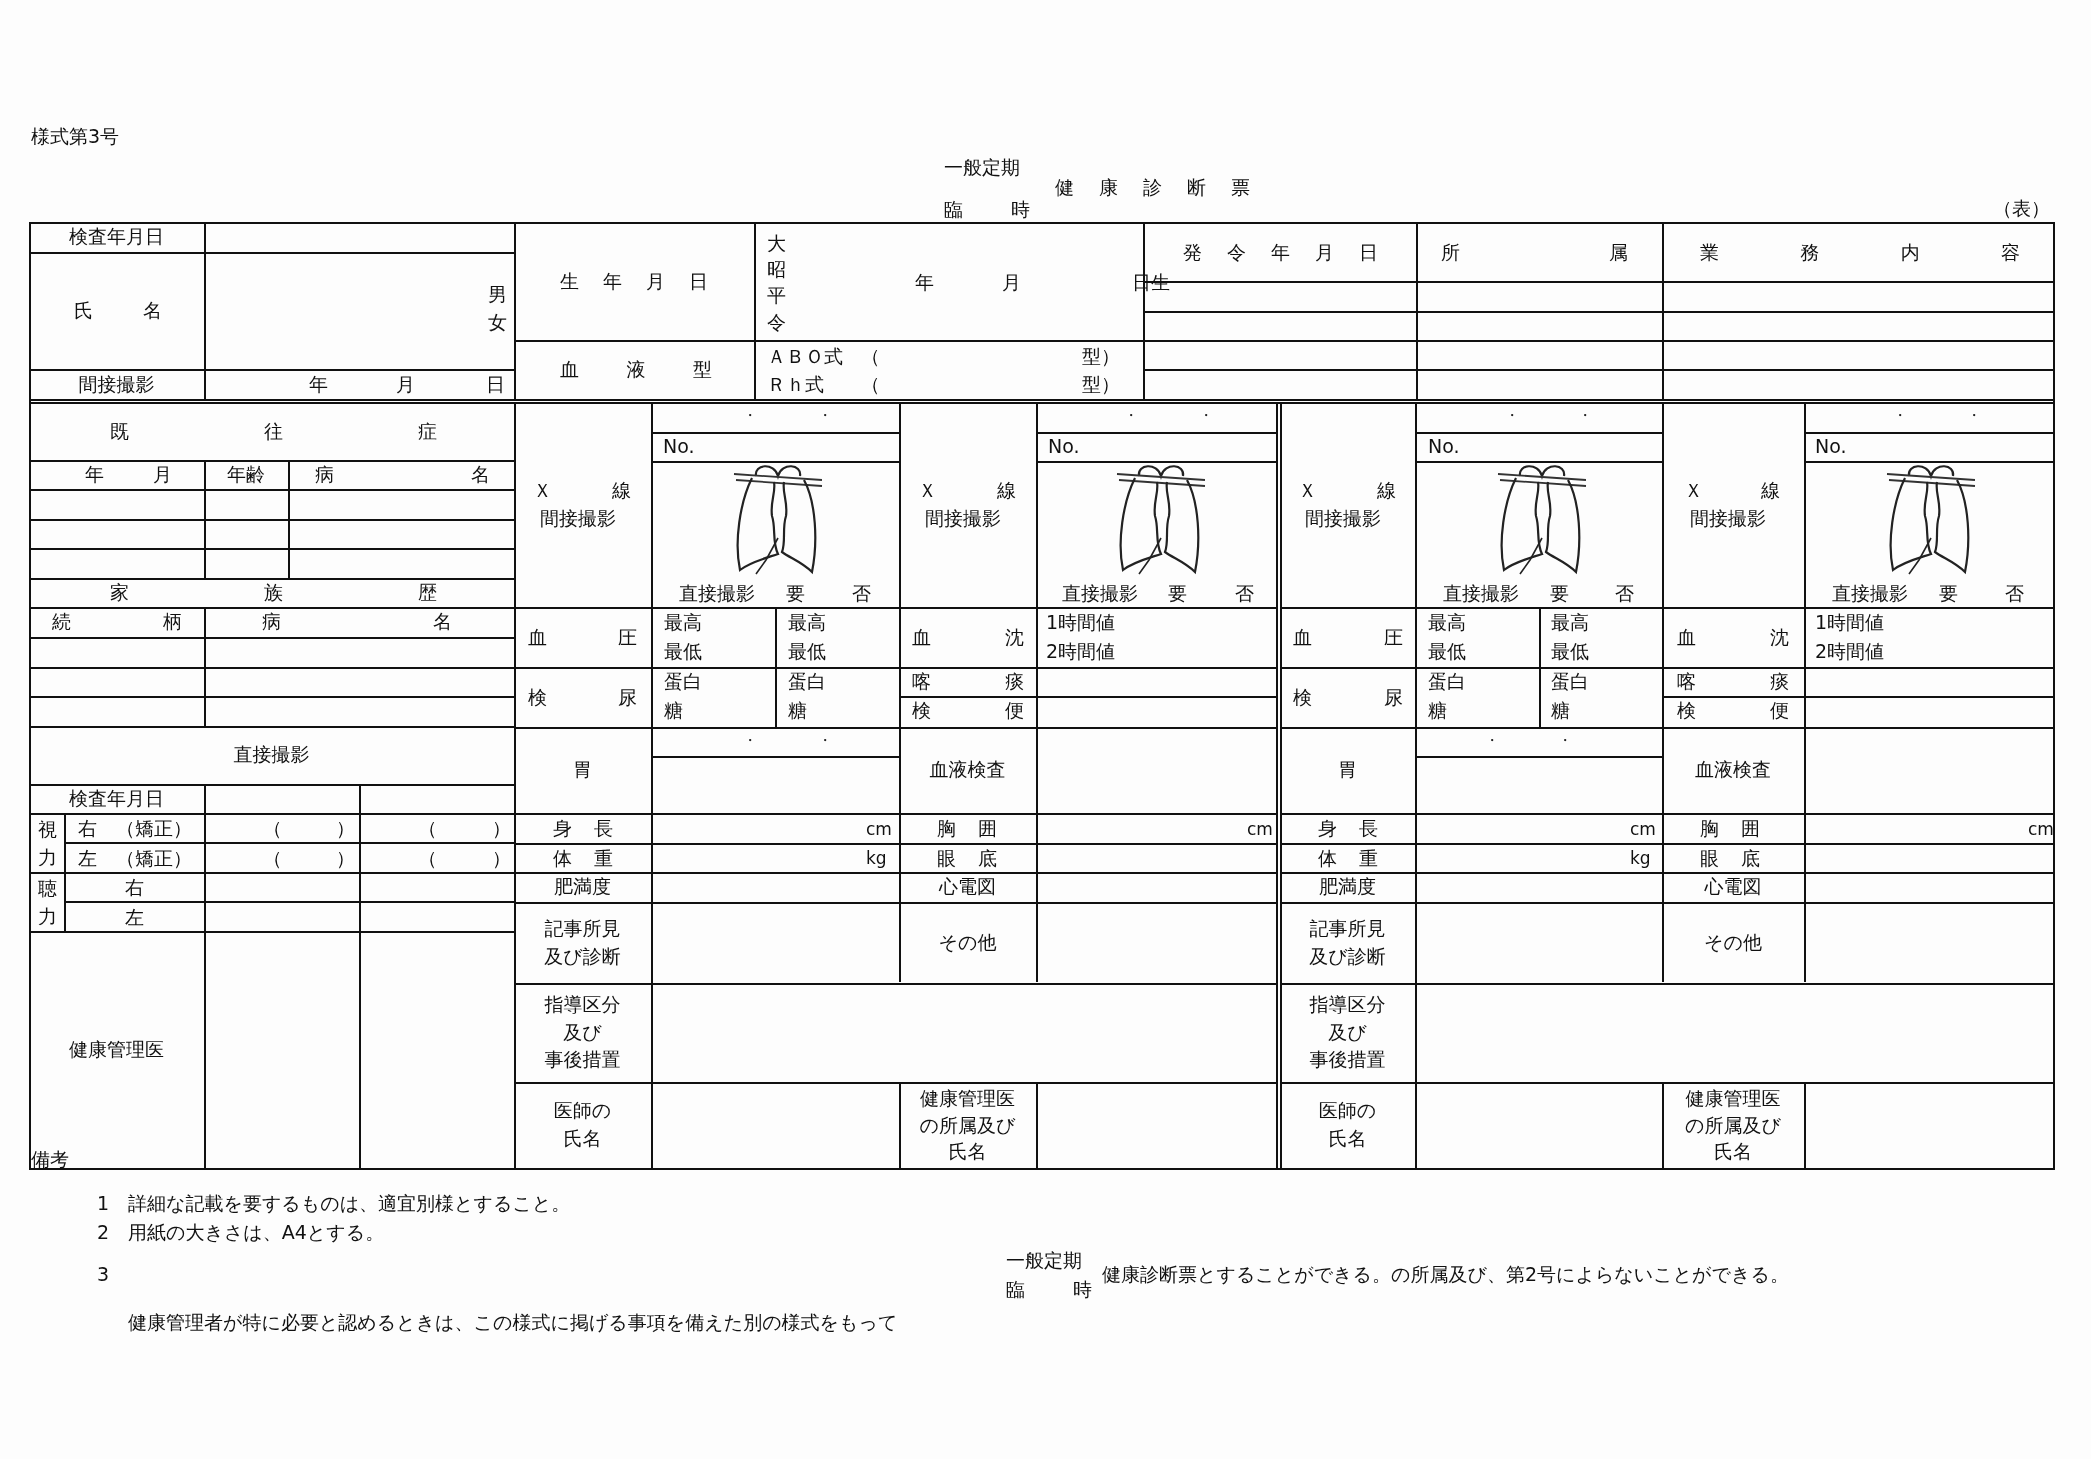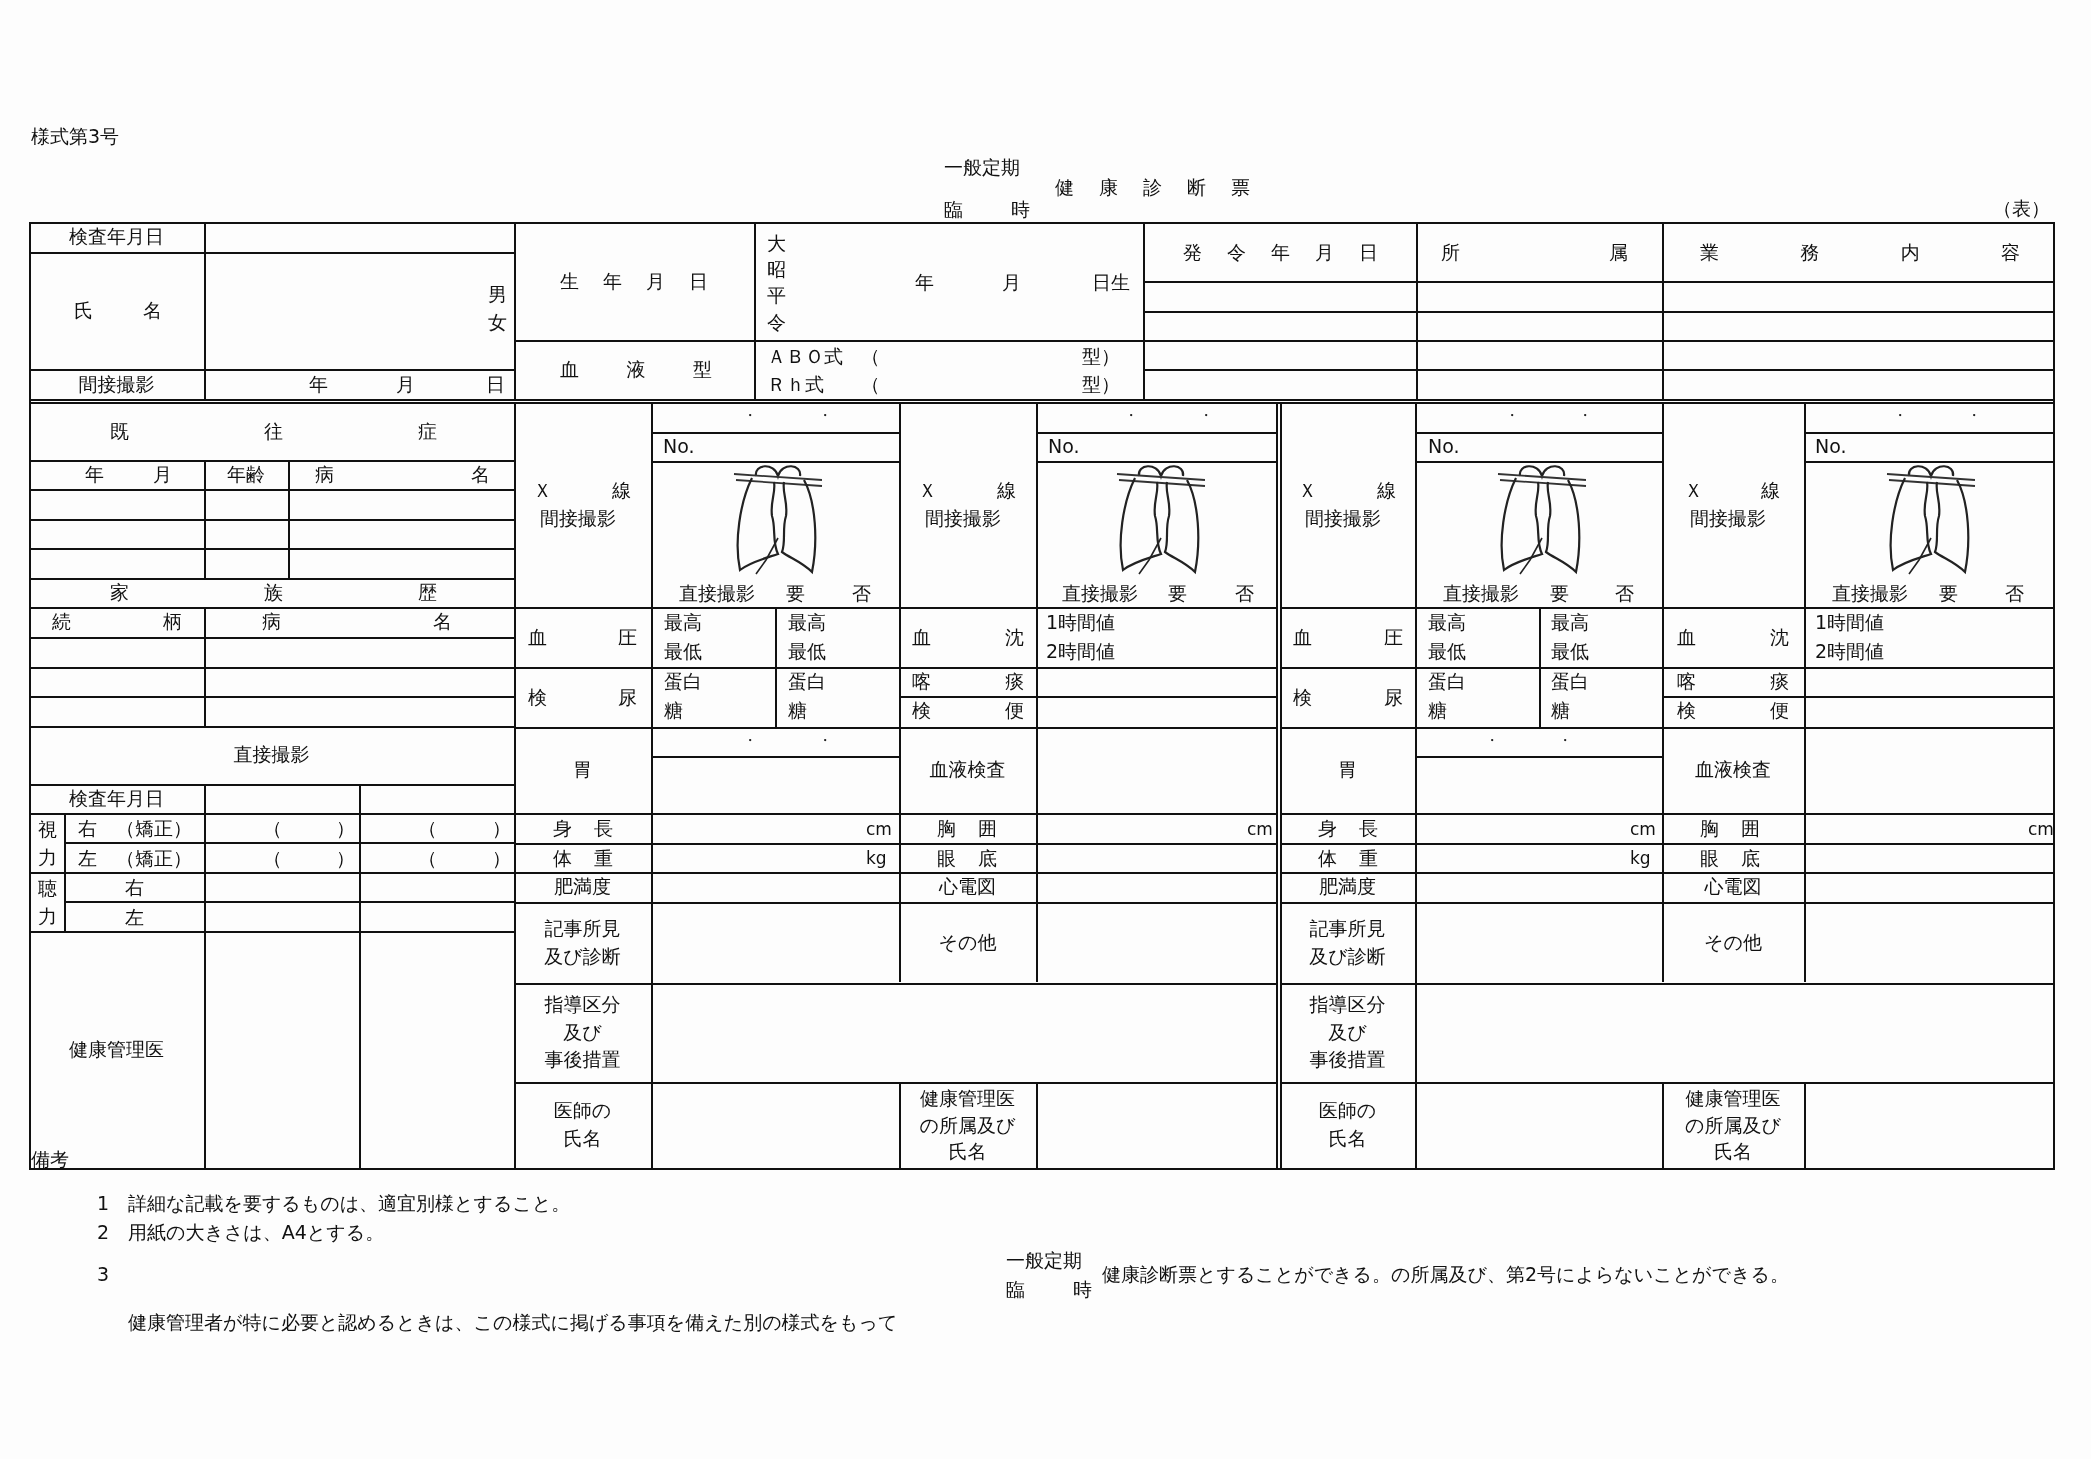--- a/index.html
+++ b/index.html
@@ -74,21 +74,21 @@
     <span>日</span>
 </div>
 <div class="vert" style="left:767px;top:230px;line-height:1.38;">
   <span>大</span>
     <span>昭</span>
     <span>平</span>
     <span>令</span>
 </div>
 <div class="t" style="left:915px;top:273px;">年</div>
 <div class="t" style="left:1002px;top:273px;">月</div>
-<div class="t" style="left:1092px;top:273px;">日生</div>
+<div class="t" style="left:1132px;top:273px;">日生</div>
 <div class="spread" style="left:560px;top:360px;width:152px;">
   <span>血</span>
     <span>液</span>
     <span>型</span>
 </div>
 <div class="t" style="left:767px;top:347px;">ＡＢＯ式</div>
 <div class="t" style="left:760px;top:347px;left:861px;">（</div>
 <div class="t" style="left:1082px;top:347px;">型）</div>
 <div class="t" style="left:767px;top:375px;">Ｒｈ式</div>
 <div class="t" style="left:861px;top:375px;">（</div>

